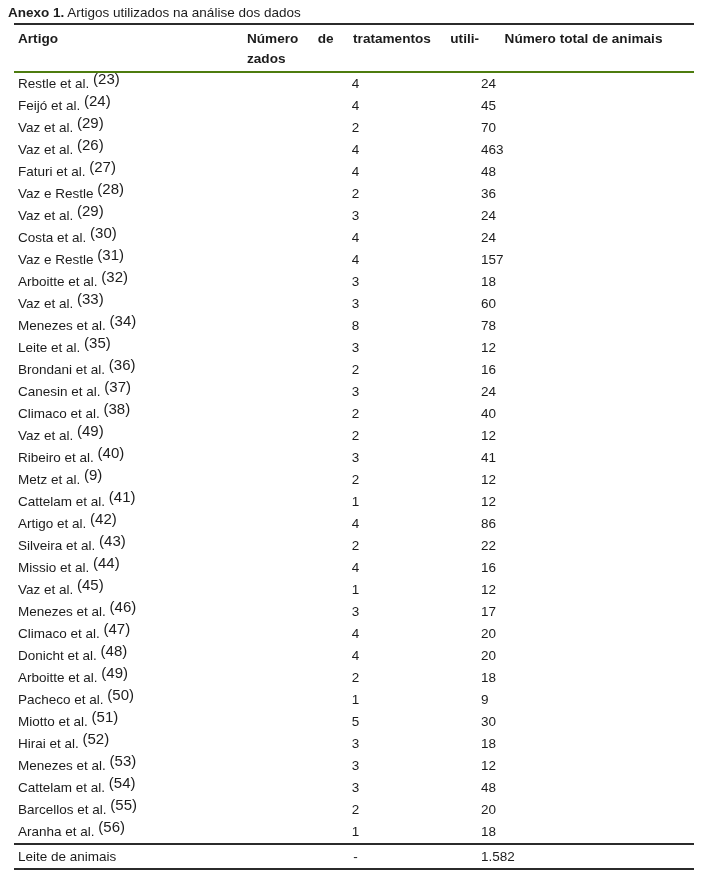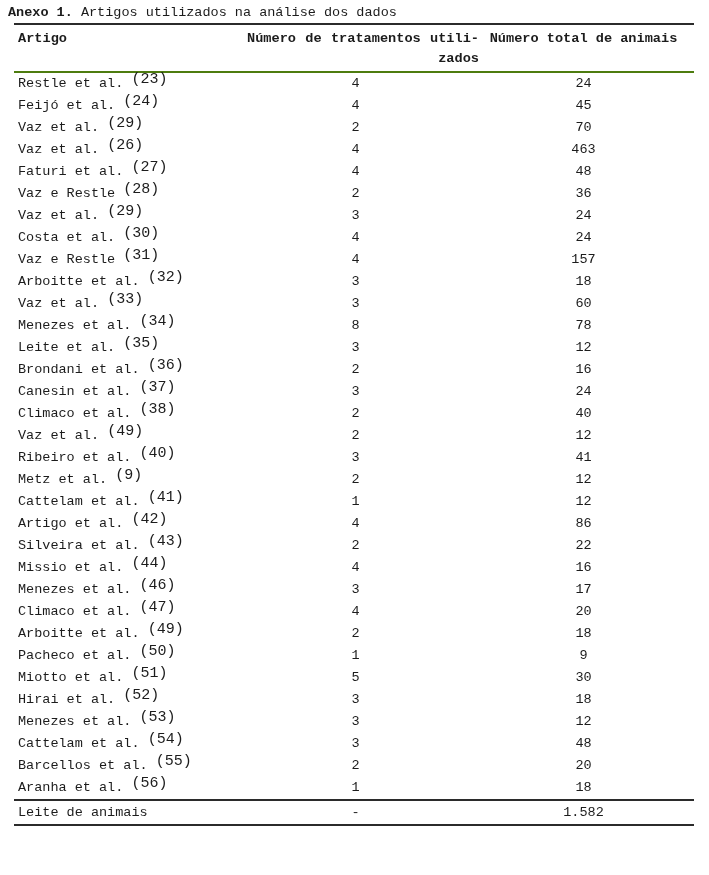--- a/index.html
+++ b/index.html
@@ -10,21 +10,20 @@
   body {
     width: 709px;
     height: 875px;
     overflow: hidden;
     font-family: "Liberation Sans", sans-serif;
     color: #1c1c1c;
     -webkit-font-smoothing: antialiased;
   }
   .page {
     padding: 4px 0 0 8px;
-    font-family: Liberation Mono, monospace;
   }
   .caption {
     font-size: 13.5px;
     line-height: 17px;
     margin-bottom: 2px;
     white-space: pre;
   }
   .caption .bold {
     font-weight: bold;
   }
@@ -46,33 +45,33 @@
     line-height: 20px;
     font-size: 13.6px;
   }
   th.h1 { text-align: left; padding-left: 4px; }
   th.h2 { text-align: left; padding-top: 4px; padding-bottom: 2px; }
   th.h2 .jline {
     width: 232px;
     text-align: justify;
     text-align-last: justify;
   }
-  th.h2 .line2 { text-align: right; }
+  th.h2 .line2 { text-align: left; }
   th.h3 { text-align: center; padding-right: 8px; }
   tbody td {
     height: 22px;
     line-height: 22px;
     padding-top: 0;
     padding-bottom: 0;
     white-space: nowrap;
     overflow: visible;
   }
   td.c1 { text-align: left; padding-left: 4px; }
   td.c2 { text-align: center; padding-right: 16px; }
-  td.c3 { text-align: center; padding-right: 8px; }
+  td.c3 { padding-right: 8px; }
   sup.ref {
     font-size: 15px;
     line-height: 0;
     position: relative;
     top: -4px;
     vertical-align: baseline;
     letter-spacing: 0;
   }
   tfoot td {
     border-top: 2px solid #2b2b2b;
@@ -213,26 +212,36 @@
           <td class="c1"><span>Silveira et al. </span><sup class="ref">(43)</sup></td>
           <td class="c2">2</td>
           <td class="c3">22</td>
         </tr>
         <tr>
           <td class="c1"><span>Missio et al. </span><sup class="ref">(44)</sup></td>
           <td class="c2">4</td>
           <td class="c3">16</td>
         </tr>
         <tr>
+          <td class="c1"><span>Vaz et al. </span><sup class="ref">(45)</sup></td>
+          <td class="c2">1</td>
+          <td class="c3">12</td>
+        </tr>
+        <tr>
           <td class="c1"><span>Menezes et al. </span><sup class="ref">(46)</sup></td>
           <td class="c2">3</td>
           <td class="c3">17</td>
         </tr>
         <tr>
           <td class="c1"><span>Climaco et al. </span><sup class="ref">(47)</sup></td>
+          <td class="c2">4</td>
+          <td class="c3">20</td>
+        </tr>
+        <tr>
+          <td class="c1"><span>Donicht et al. </span><sup class="ref">(48)</sup></td>
           <td class="c2">4</td>
           <td class="c3">20</td>
         </tr>
         <tr>
           <td class="c1"><span>Arboitte et al. </span><sup class="ref">(49)</sup></td>
           <td class="c2">2</td>
           <td class="c3">18</td>
         </tr>
         <tr>
           <td class="c1"><span>Pacheco et al. </span><sup class="ref">(50)</sup></td>

